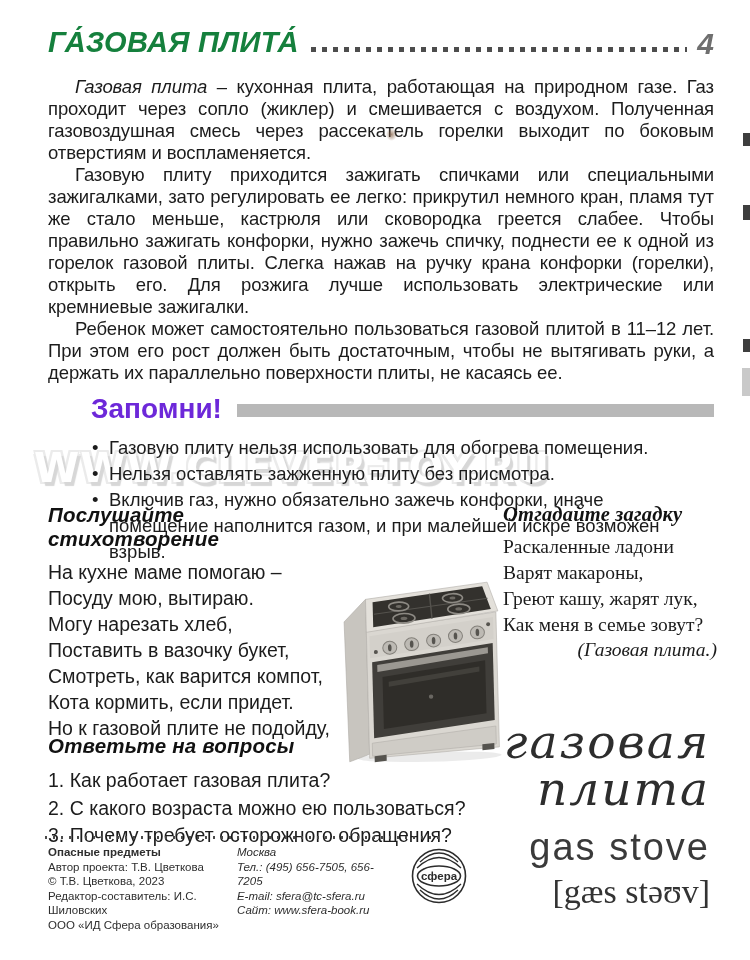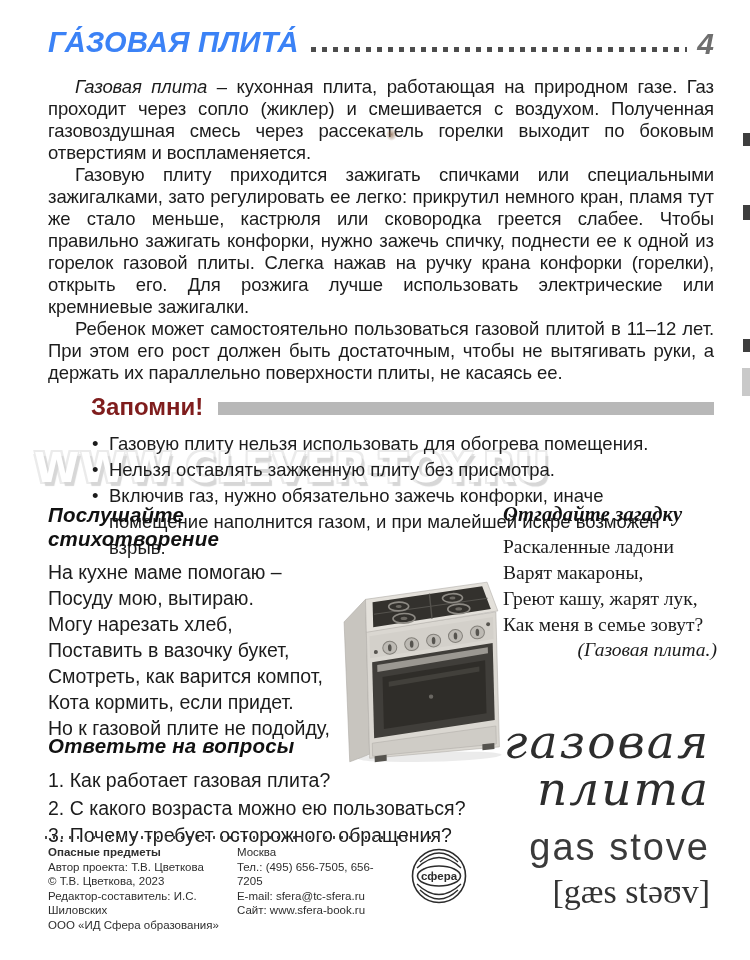--- a/index.html
+++ b/index.html
@@ -10,32 +10,32 @@
   
   .watermark{
     position:absolute;left:34px;top:444px;z-index:1;white-space:nowrap;
     font-family:"DejaVu Sans",sans-serif;font-weight:bold;font-size:41px;letter-spacing:1px;
     color:#ffffff;
     text-shadow:3px 4px 1px #d7d7d7,-2px -2px 0 #ebebeb,2px -2px 0 #ebebeb,-2px 2px 0 #ebebeb,2px 2px 0 #e2e2e2;
   }
   .content{position:absolute;left:48px;right:36px;top:0;z-index:2;}
   
   .title-row{display:flex;align-items:flex-end;padding-top:26px;}
-  .title{font-size:29px;font-weight:bold;font-style:italic;letter-spacing:.3px;color:#3b82f6;white-space:nowrap;}
+  .title{font-size:29px;font-weight:bold;font-style:italic;letter-spacing:.3px;color:#15803d;white-space:nowrap;}
   .leader{flex:1;height:5px;margin:0 10px 7px 12px;
     background-image:repeating-linear-gradient(90deg,#4d4d4d 0 5px,transparent 5px 11px);}
   .page-num{font-size:30px;font-weight:bold;font-style:italic;color:#6f6f6f;line-height:1;}
   
   .para{font-size:18.5px;line-height:22px;text-align:justify;text-indent:27px;margin:0;letter-spacing:-.1px;}
   .para.first{margin-top:17px;}
   .term-italic{font-style:italic;}
   
   .remember{margin-top:9px;}
   .remember-head-row{display:flex;align-items:center;margin-left:43px;}
-  .remember-head{font-size:24px;font-weight:bold;white-space:nowrap;color:#7f1d1d;}
+  .remember-head{font-size:28px;font-weight:bold;white-space:nowrap;color:#6d28d9;}
   .remember-bar{flex:1;height:13px;background:#b8b8b8;margin-left:15px;margin-top:3px;}
   .remember-list{list-style:none;margin:10px 0 0 44px;padding:0;max-width:615px;}
   .remember-list li{position:relative;font-size:18.5px;line-height:26px;padding-left:17px;}
   .remember-list li .dot{position:absolute;left:0;top:0;}
   
   .sec-head{font-size:20.5px;font-weight:bold;font-style:italic;color:#111;letter-spacing:.2px;}
   
   .poem-block{position:absolute;left:48px;top:503px;width:300px;z-index:2;}
   .poem-lines{margin-top:8px;font-size:19.5px;line-height:26px;}
   .riddle-block{position:absolute;left:503px;top:503px;width:214px;z-index:2;font-family:Liberation Serif, serif;}
@@ -49,21 +49,21 @@
   
   .vocab-block{position:absolute;right:40px;top:718px;text-align:right;z-index:2;color:#2d2d2d;}
   .vocab-ru{font-family:"DejaVu Serif",serif;font-style:italic;font-size:47px;line-height:47px;letter-spacing:2px;}
   .vocab-en{font-size:38px;letter-spacing:2px;margin-top:14px;color:#3a3a3a;}
   .vocab-tr{font-family:Liberation Serif, serif;font-size:34px;margin-top:4px;color:#333;}
   
   .footer-dots{position:absolute;left:45px;top:836px;width:400px;height:3px;z-index:2;
     background-image:repeating-linear-gradient(90deg,#4a4a4a 0 2.5px,transparent 2.5px 8px);}
   .footer{position:absolute;left:48px;top:845px;width:420px;display:flex;z-index:2;color:#2e2e2e;}
   .footer .col-left{width:178px;}
-  .footer .col-mid{width:160px;margin-left:12px;}
+  .footer .col-mid{width:160px;margin-left:12px;font-style:italic;}
   .footer-line{font-size:11.5px;line-height:14.6px;}
   .footer-series{font-size:11.5px;line-height:14.6px;font-weight:bold;}
   .footer-logo{margin-left:14px;margin-top:2px;}
   
   .stain{position:absolute;left:386px;top:128px;width:11px;height:13px;z-index:3;border-radius:50%;
     background:radial-gradient(ellipse at center,rgba(135,100,74,.75),rgba(135,100,74,0) 70%);}
   .edge-mark{position:absolute;right:0;width:7px;z-index:3;}
   .edge-mark.m1{top:133px;height:13px;background:#3e3e3e;}
   .edge-mark.m2{top:205px;height:15px;background:#3e3e3e;}
   .edge-mark.m3{top:339px;height:13px;background:#3e3e3e;}

